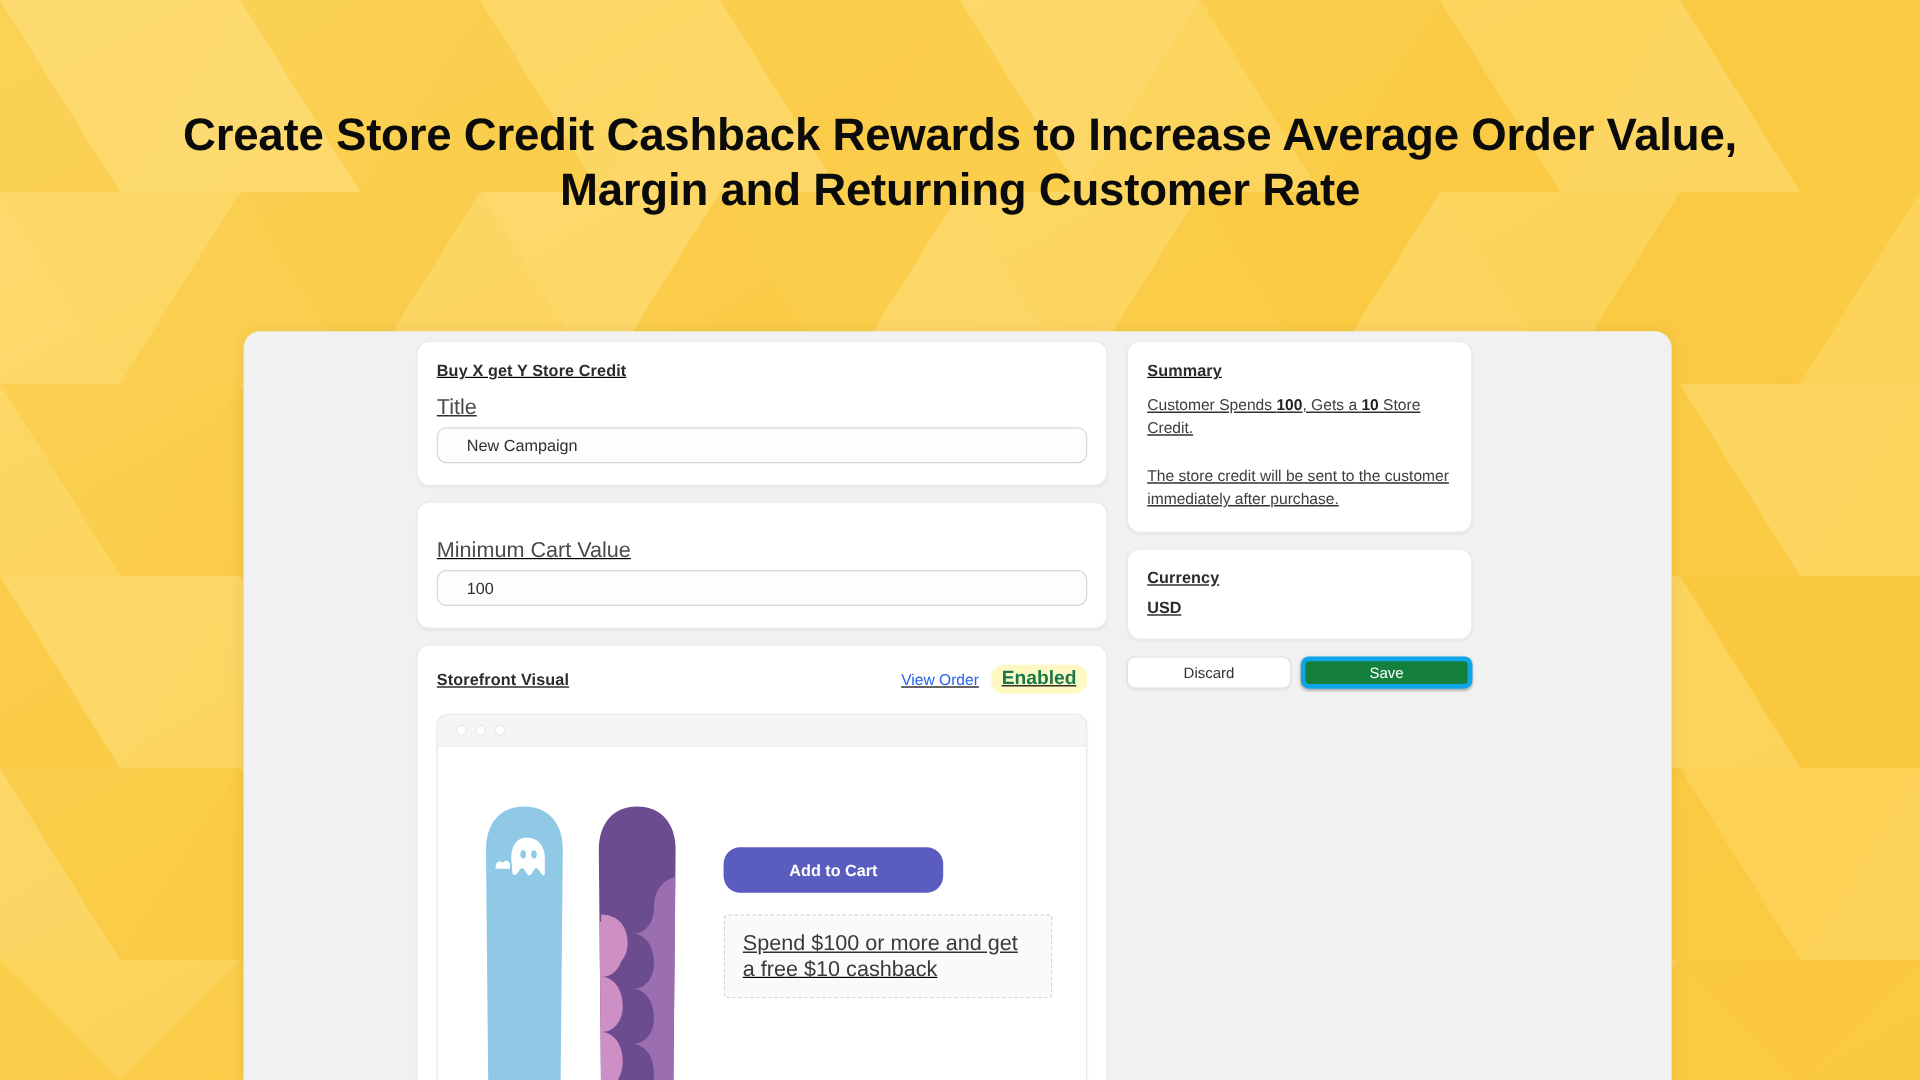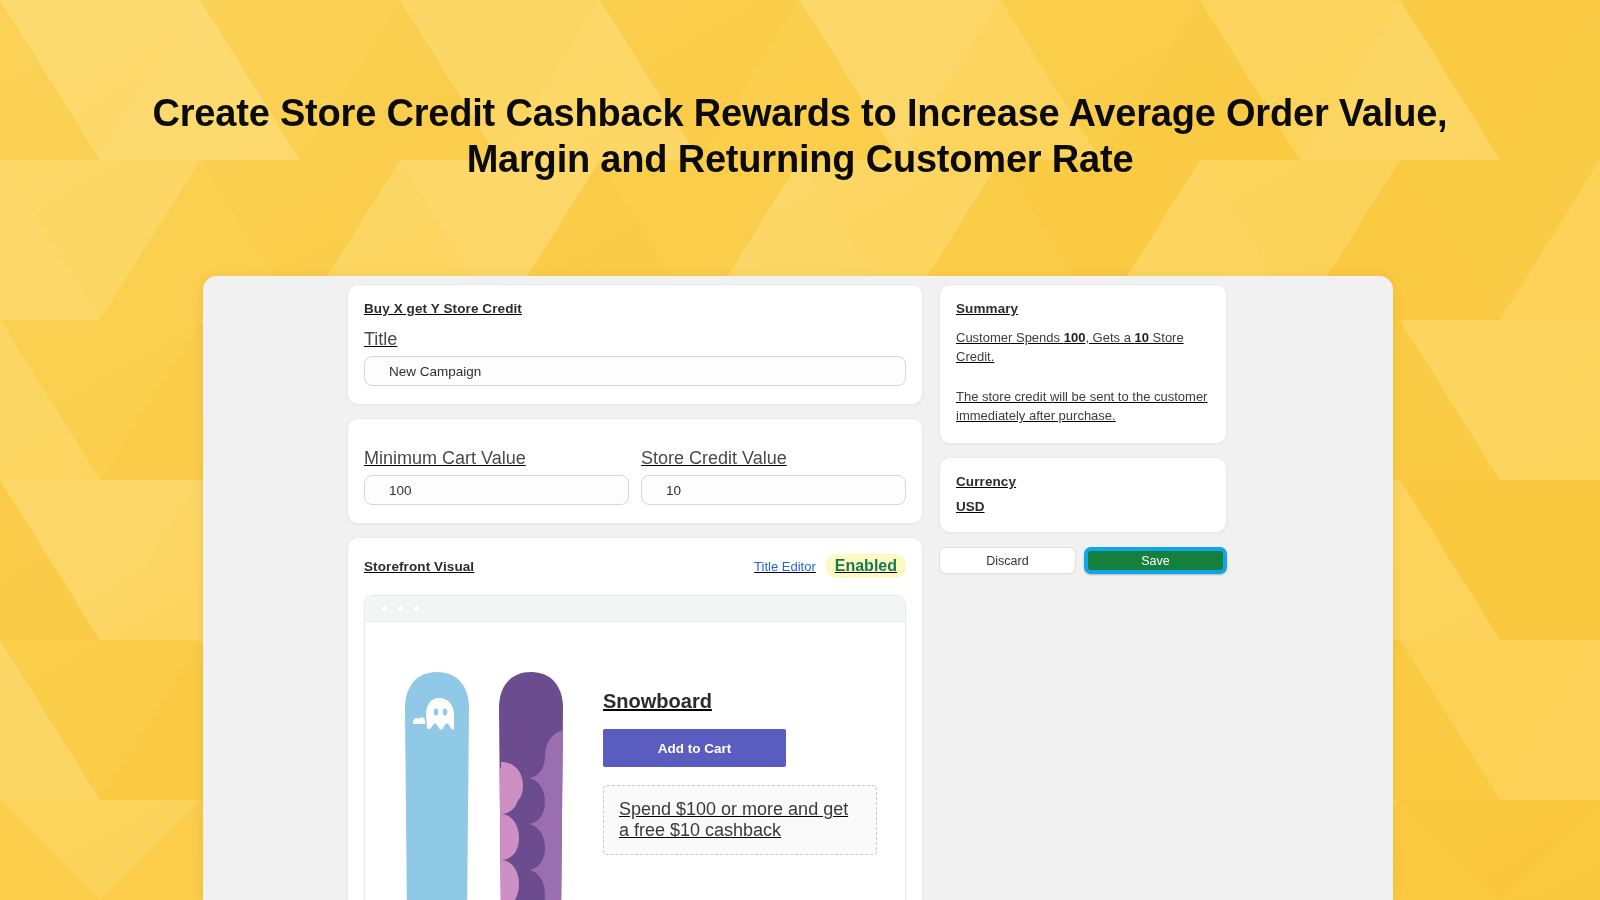--- a/index.html
+++ b/index.html
@@ -167,21 +167,21 @@
     font-size: 20px;
     font-weight: bold;
     color: #2b2b2b;
   }
   .add-cart-btn {
     margin-top: 16px;
     width: 183px;
     height: 38px;
     background: #5A5DBF;
     border: none;
-    border-radius: 2px;
+    border-radius: 14px;
     color: #fff;
     font-size: 13.5px;
     font-weight: bold;
     font-family: "Liberation Sans", sans-serif;
     cursor: pointer;
   }
   .cashback-box {
     margin-top: 18px;
     width: 274px;
     border: 1px dashed #C9C9C9;
@@ -368,32 +368,28 @@
         <label class="field-label">Title</label>
         <input class="text-input" type="text" value="New Campaign" style="">
       </div>
 
       <div class="card">
         <div class="two-col">
           <div>
             <label class="field-label">Minimum Cart Value</label>
             <input class="text-input" type="text" value="100" style="">
           </div>
-          <div>
-            <label class="field-label">Store Credit Value</label>
-            <input class="text-input" type="text" value="10" style="">
-          </div>
         </div>
       </div>
 
       <div class="card">
         <div class="sf-head">
           <div class="card-title">Storefront Visual</div>
           <div class="sf-head-right">
-            <span class="link-blue">Title Editor</span>
+            <span class="link-blue">View Order</span>
             <span class="badge-enabled">Enabled</span>
           </div>
         </div>
 
         <div class="browser">
           <div class="browser-bar">
             <span class="dot"></span>
             <span class="dot"></span>
             <span class="dot"></span>
           </div>
@@ -445,21 +441,20 @@
                            C26 182 18 190 8 190
                            C18 190 26 200 26 214
                            C26 228 18 238 8 242
                            L6 256 L6 98 Z" fill="#CE8FC4"></path>
                   <path d="M8 92 C22 92 30 102 30 116 C30 130 20 138 8 138 Z" fill="#CE8FC4"></path>
                 </g>
               </svg>
             </div>
 
             <div class="product-side">
-              <div class="product-name">Snowboard</div>
               <button class="add-cart-btn">Add to Cart</button>
               <div class="cashback-box">Spend $100 or more and get a free $10 cashback</div>
             </div>
 
           </div>
         </div>
       </div>
     </div>
 
     <div class="col-right">

